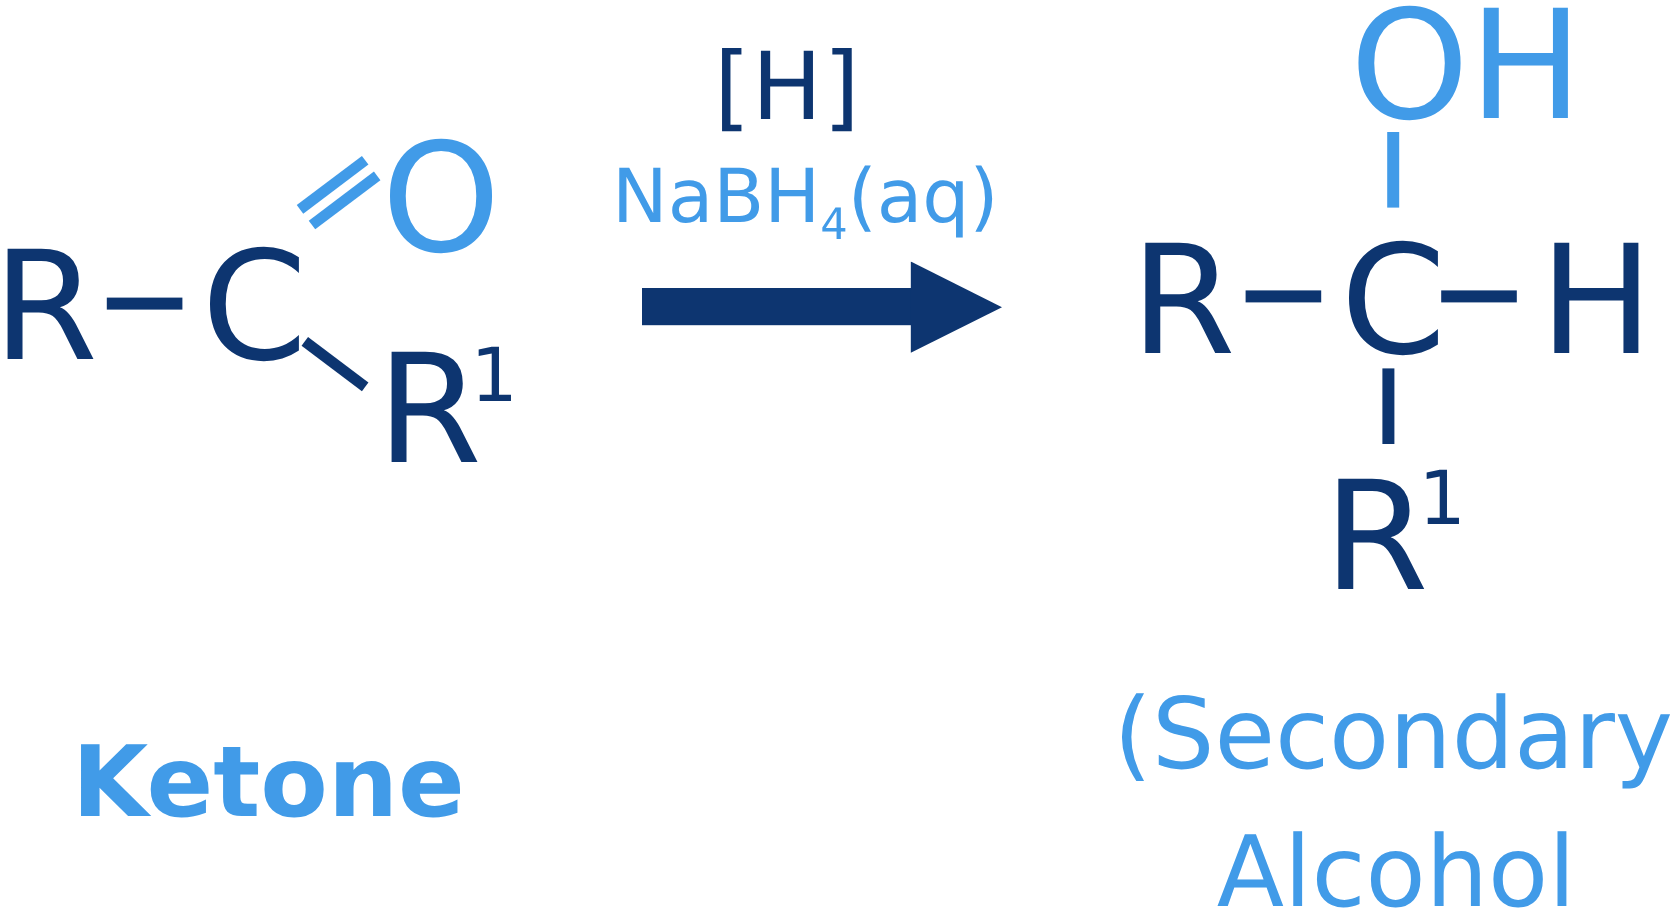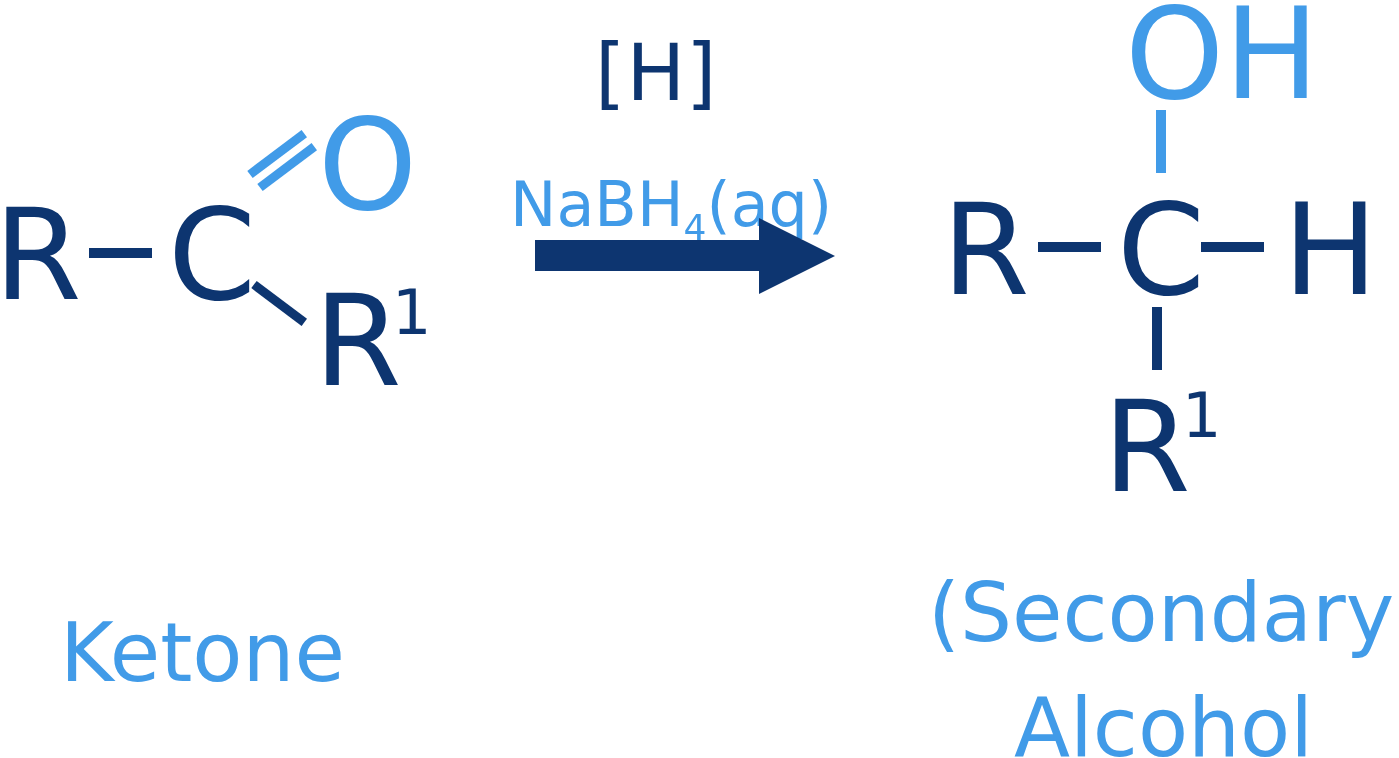--- a/index.html
+++ b/index.html
@@ -41,21 +41,20 @@
     .reagent-h {
       position: absolute;
       font-size: 78px;
       line-height: 1;
       letter-spacing: 1px;
     }
     .reagent-na {
       position: absolute;
       font-size: 62px;
       line-height: 1;
-      margin-top: 41px;
     }
     .reagent-na sub {
       font-size: 36px;
       vertical-align: -14px;
       line-height: 0;
     }
     .label {
       position: absolute;
       font-size: 82px;
       line-height: 1;
@@ -107,16 +106,16 @@
     <div class="bond" style="left:1038px; top:242px; width:63px; height:10px;"></div>
     <span class="atom big navy" style="left:1117px; top:188px;">C</span>
     <div class="bond" style="left:1201px; top:242px; width:63px; height:10px;"></div>
     <span class="atom big navy" style="left:1283px; top:188px;">H</span>
 
     <div class="bond" style="left:1152px; top:307px; width:10px; height:63px;"></div>
     <span class="atom big navy" style="left:1103px; top:385px;">R</span>
     <span class="sup navy" style="left:1182px; top:385px;">1</span>
   </div>
 
-  <span class="label blue" style="left:60px; top:612px;">Ketone</span>
+  <span class="label blue" style="left:60px; top:612px;font-weight:bold;">Ketone</span>
   <span class="label blue" style="left:928px; top:572px; width:471px;">(Secondary)</span>
   <span class="label blue" style="left:928px; top:687px; width:471px;">Alcohol</span>
 </div>
 
 </body></html>

